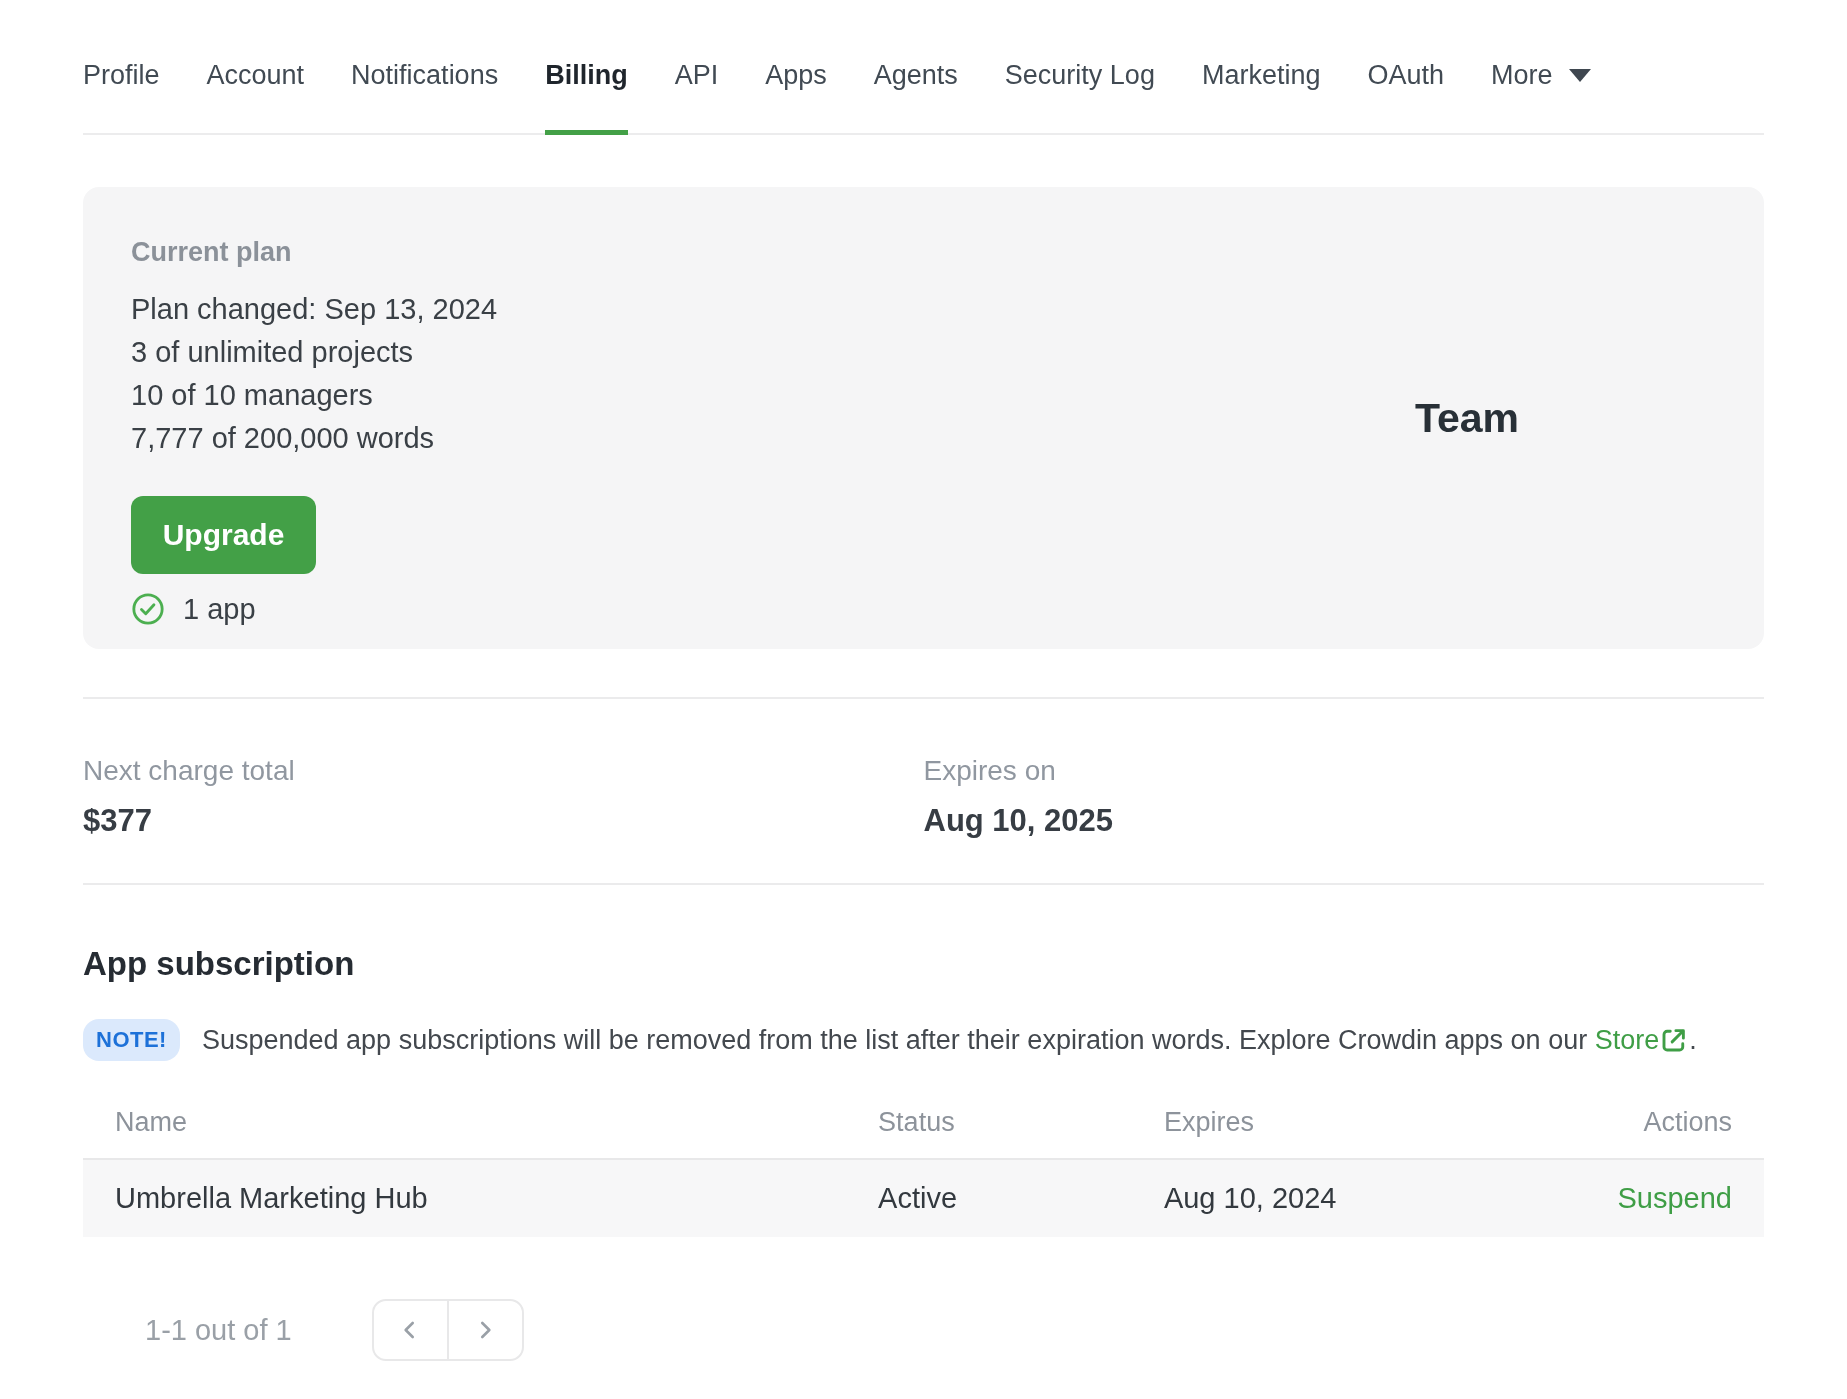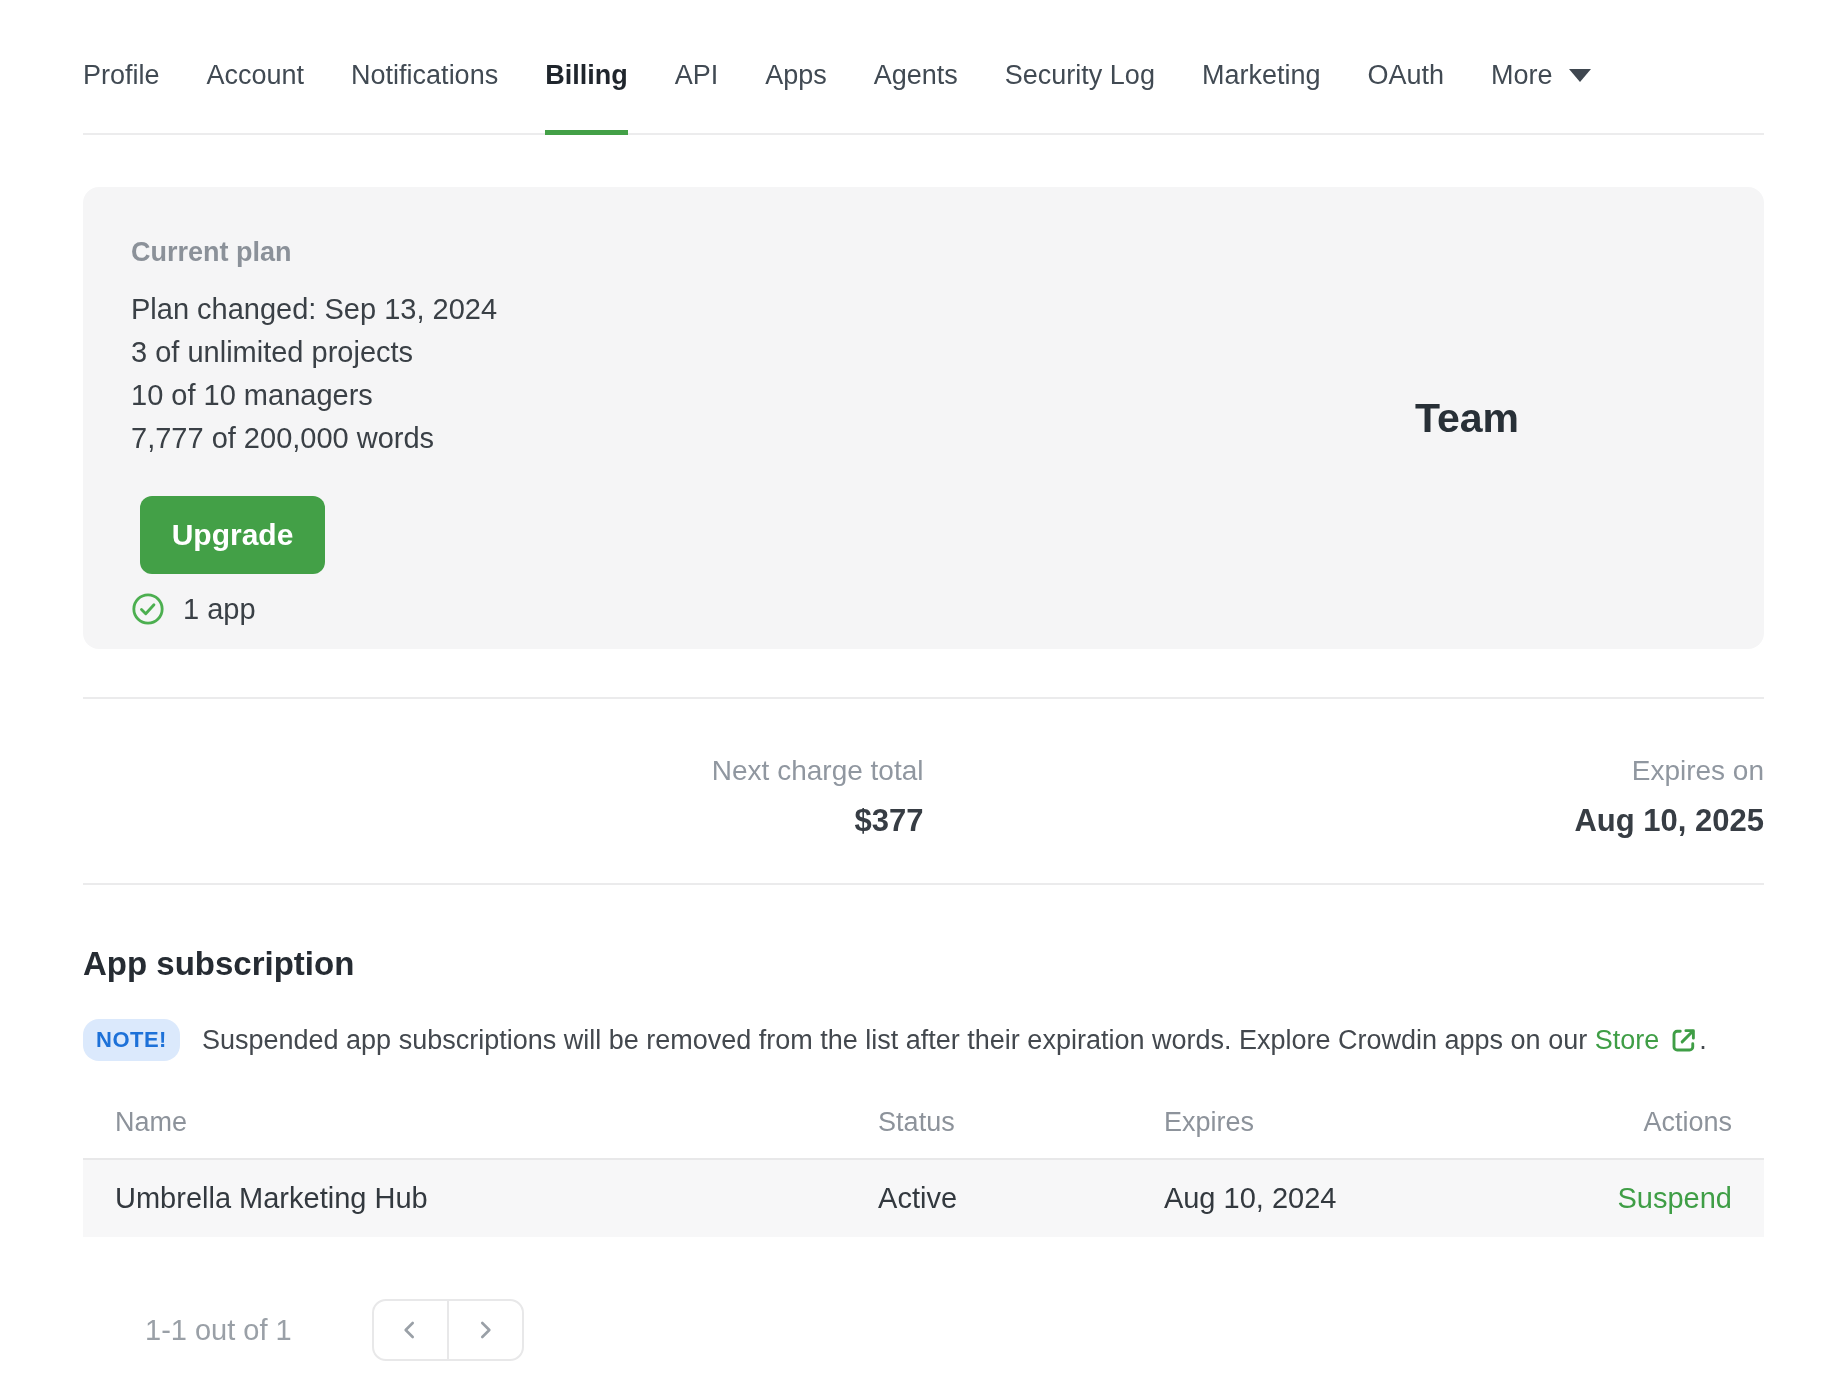--- a/index.html
+++ b/index.html
@@ -18,41 +18,41 @@
            border-top:13px solid #3f4750; margin-left:16px; display:inline-block; }
 
   
   .plan-card { margin-top:52px; height:462px; background:#f5f5f6; border-radius:16px;
                position:relative; padding:50px 48px; }
   .plan-label { font-size:27px; color:#8b9199;font-weight:bold; }
   .plan-lines div { font-size:29px; color:#3a4046; line-height:43px; }
   .plan-lines { margin-top:20px; }
   .upgrade-btn { margin-top:36px; width:185px; height:78px; background:#43a047; color:#ffffff;
                  font-family:inherit; font-size:30px; font-weight:bold; border:none;
-                 border-radius:12px; cursor:pointer; display:block;margin-left:9px; }
+                 border-radius:12px; cursor:pointer; display:block; }
   .apps-row { margin-top:18px; display:flex; align-items:center; gap:18px;
               font-size:29px; color:#3a4046; }
   .plan-name { position:absolute; right:245px; top:50%; transform:translateY(-50%);
                font-size:41px; font-weight:bold; color:#283037; }
 
   
   .summary { display:flex; margin-top:48px; padding:56px 0 44px;
              border-top:2px solid #ebebec; border-bottom:2px solid #ebebec; }
-  .summary-cell { flex:1; text-align:right; }
+  .summary-cell { flex:1; text-align:left; }
   .summary-label { font-size:28px; color:#9097a0; }
   .summary-value { margin-top:16px; font-size:31px; font-weight:bold; color:#373d44; }
 
   
   .section-title { margin-top:60px; font-size:33px; font-weight:bold; color:#262c33; }
   .note-row { margin-top:36px; display:flex; align-items:center; gap:22px;
               font-size:27px; color:#43484e; white-space:nowrap; }
   .note-badge { background:#dbe9fc; color:#1d71d8; font-size:22px; font-weight:bold;
                 padding:8px 13px; border-radius:16px; letter-spacing:.5px; flex:none; }
   .store-link { color:#3f9e46; text-decoration:none; cursor:pointer;
-                display:inline-flex; align-items:center; gap:10px; }
+                display:inline-flex; align-items:center; }
 
   table.subs { margin-top:28px; width:100%; border-collapse:collapse; table-layout:fixed; }
   .subs th { text-align:left; font-weight:normal; color:#8d939b; font-size:27px;
              padding:18px 0 20px; }
   .subs th:first-child, .subs td:first-child { padding-left:32px; width:47.3%; }
   .subs th:nth-child(2), .subs td:nth-child(2) { width:17%; }
   .subs th:nth-child(3), .subs td:nth-child(3) { width:22%; }
   .subs th:last-child, .subs td:last-child { text-align:right; padding-right:32px; }
   .subs thead tr { border-bottom:2px solid #e8e8e9; }
   .subs td { background:#f7f7f8; font-size:29px; color:#33393f; padding:22px 0; }

